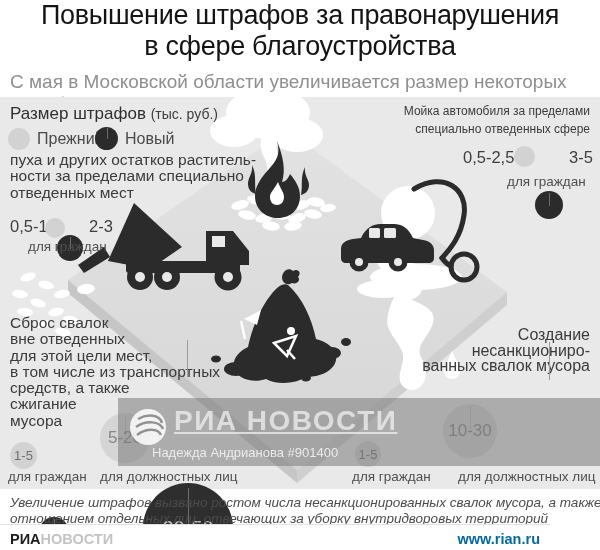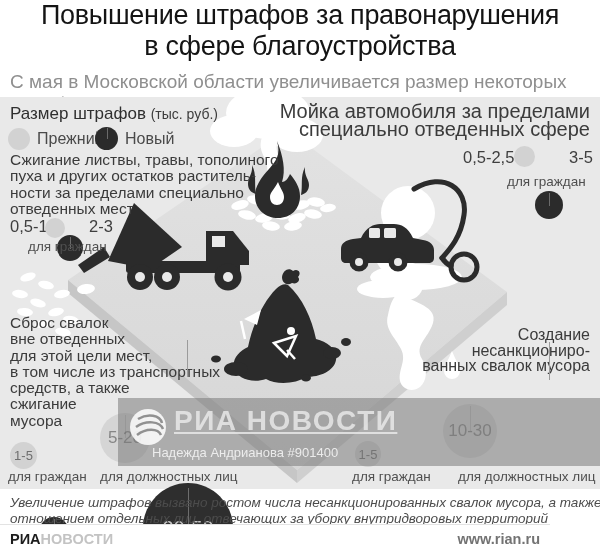--- a/index.html
+++ b/index.html
@@ -39,21 +39,21 @@
   .wm-credit{position:absolute;left:34px;top:47px;font-size:13px;color:rgba(243,243,243,0.9);
              white-space:nowrap;}
   .wm-globe{position:absolute;left:10px;top:9px;}
   
   .footnote-line{position:absolute;left:10px;font-size:13.5px;font-style:italic;color:#4c4c4c;
                  white-space:nowrap;}
   .footer{position:absolute;left:0;top:524px;width:550px;height:26px;background:#fff;
           border-top:1px solid #e3e3e3;box-sizing:border-box;}
   .f-logo{position:absolute;left:10px;top:6px;font-size:14.5px;font-weight:bold;white-space:nowrap;}
   .f-logo .b1{color:#1d1d1d;} .f-logo .b2{color:#c3c3c3;}
-  .f-url{position:absolute;right:10px;top:6px;font-size:14.5px;font-weight:bold;color:#737373;}
+  .f-url{position:absolute;right:10px;top:6px;font-size:14.5px;font-weight:bold;color:#0369a1;}
 </style>
 </head>
 <body>
 
 <div class="stage">
 
   <div class="title">
     <div>Повышение штрафов за правонарушения</div>
     <div>в сфере благоустройства</div>
   </div>
@@ -169,32 +169,31 @@
     <div class="legend-title">
       <span>Размер штрафов</span>
       <span class="legend-unit">(тыс. руб.)</span>
     </div>
     <div class="circ c-old" style="left:8px;top:31px;width:22px;height:22px;"></div>
     <div class="legend-label" style="left:37px;top:33px;">Прежний</div>
     <div class="circ c-new pin" style="left:95px;top:30px;width:23px;height:23px;"></div>
     <div class="legend-label" style="left:125px;top:33px;">Новый</div>
 
     <div class="txt" style="left:10px;top:55px;">
-      <div>Сжигание листвы, травы, тополиного</div>
       <div>пуха и других остатков раститель-</div>
       <div>ности за пределами специально</div>
       <div>отведенных мест</div>
     </div>
     <div class="num" style="left:10px;top:120px;">0,5-1</div>
     <div class="circ c-old" style="left:45px;top:121px;width:20px;height:20px;"></div>
     <div class="circ c-new pin" style="left:57px;top:115px;width:26px;height:26px;"></div>
     <div class="num" style="left:89px;top:120px;">2-3</div>
     <div class="subj" style="left:28px;top:142px;">для граждан</div>
 
-    <div class="txt right" style="right:10px;top:5px;font-size:20px;line-height:18px;">
+    <div class="txt right" style="right:10px;top:5px;font-size:12px;line-height:18px;">
       <div>Мойка автомобиля за пределами</div>
       <div>специально отведенных сфере</div>
     </div>
     <div class="num" style="left:463px;top:51px;">0,5-2,5</div>
     <div class="circ c-old" style="left:514px;top:49px;width:21px;height:21px;"></div>
     <div class="circ c-new pin" style="left:535px;top:45px;width:28px;height:28px;"></div>
     <div class="num" style="left:569px;top:51px;">3-5</div>
     <div class="subj" style="left:507px;top:77px;">для граждан</div>
 
     <div class="txt" style="left:10px;top:218px;">

